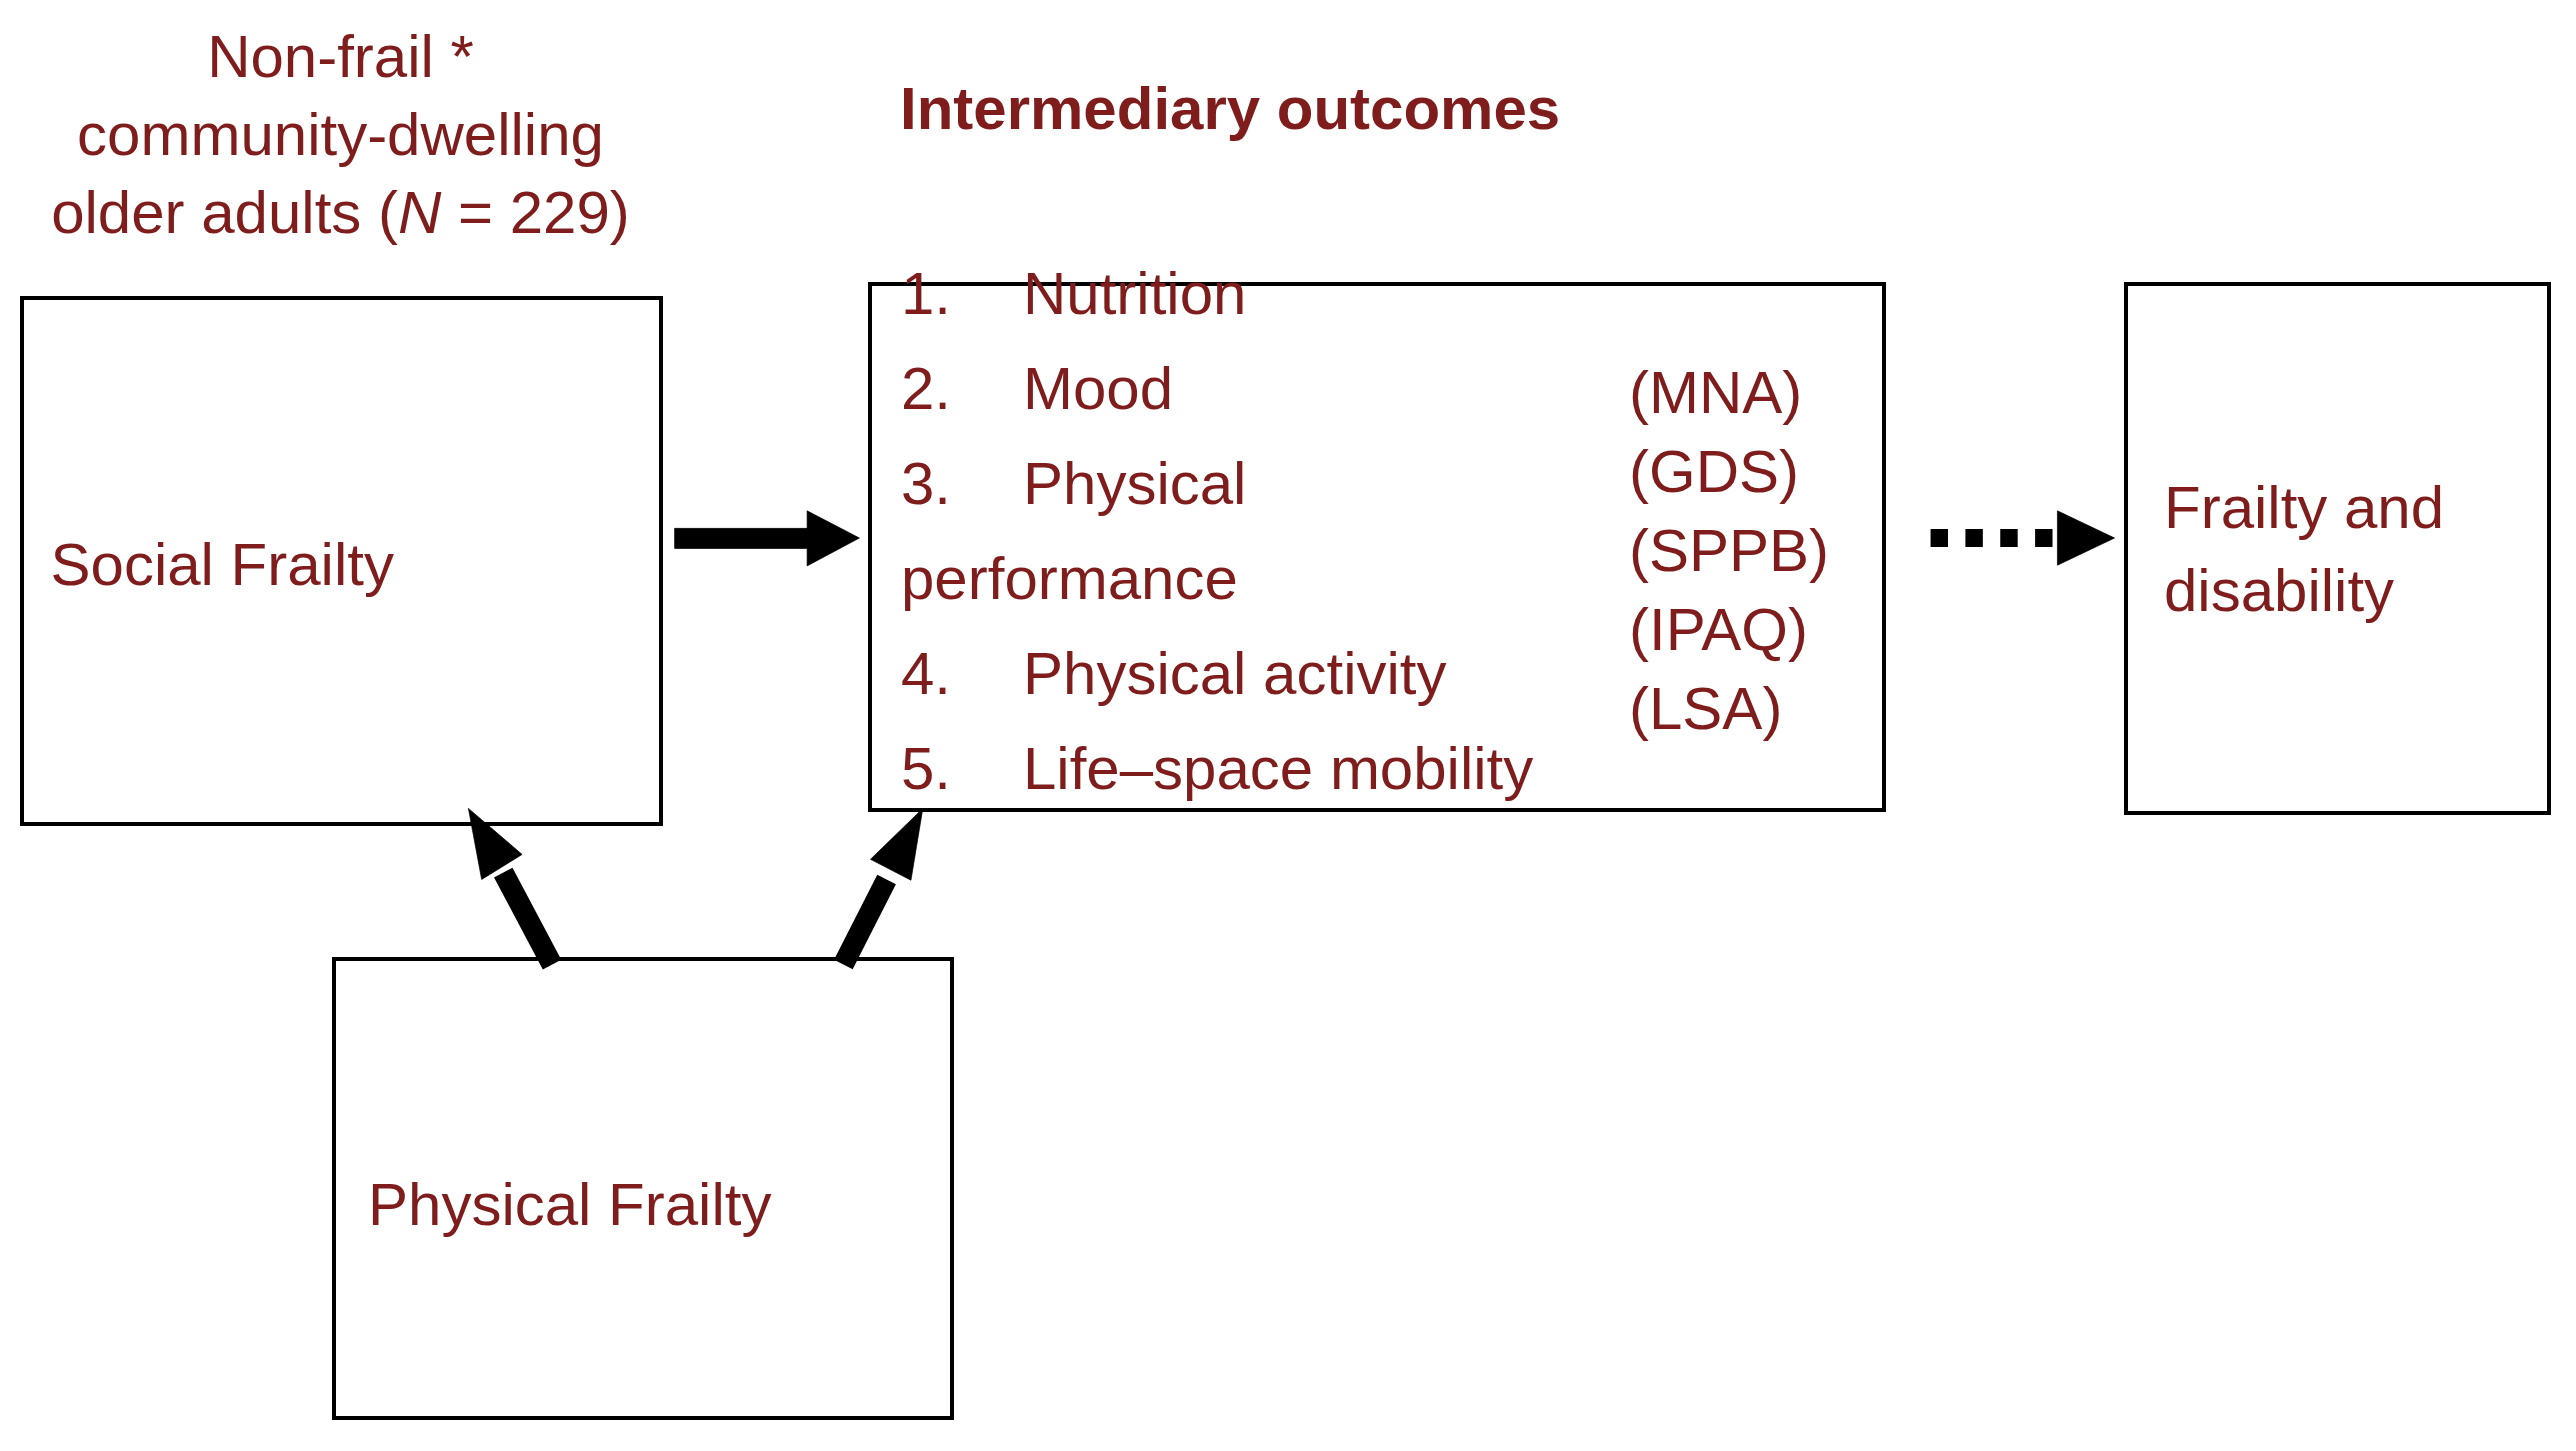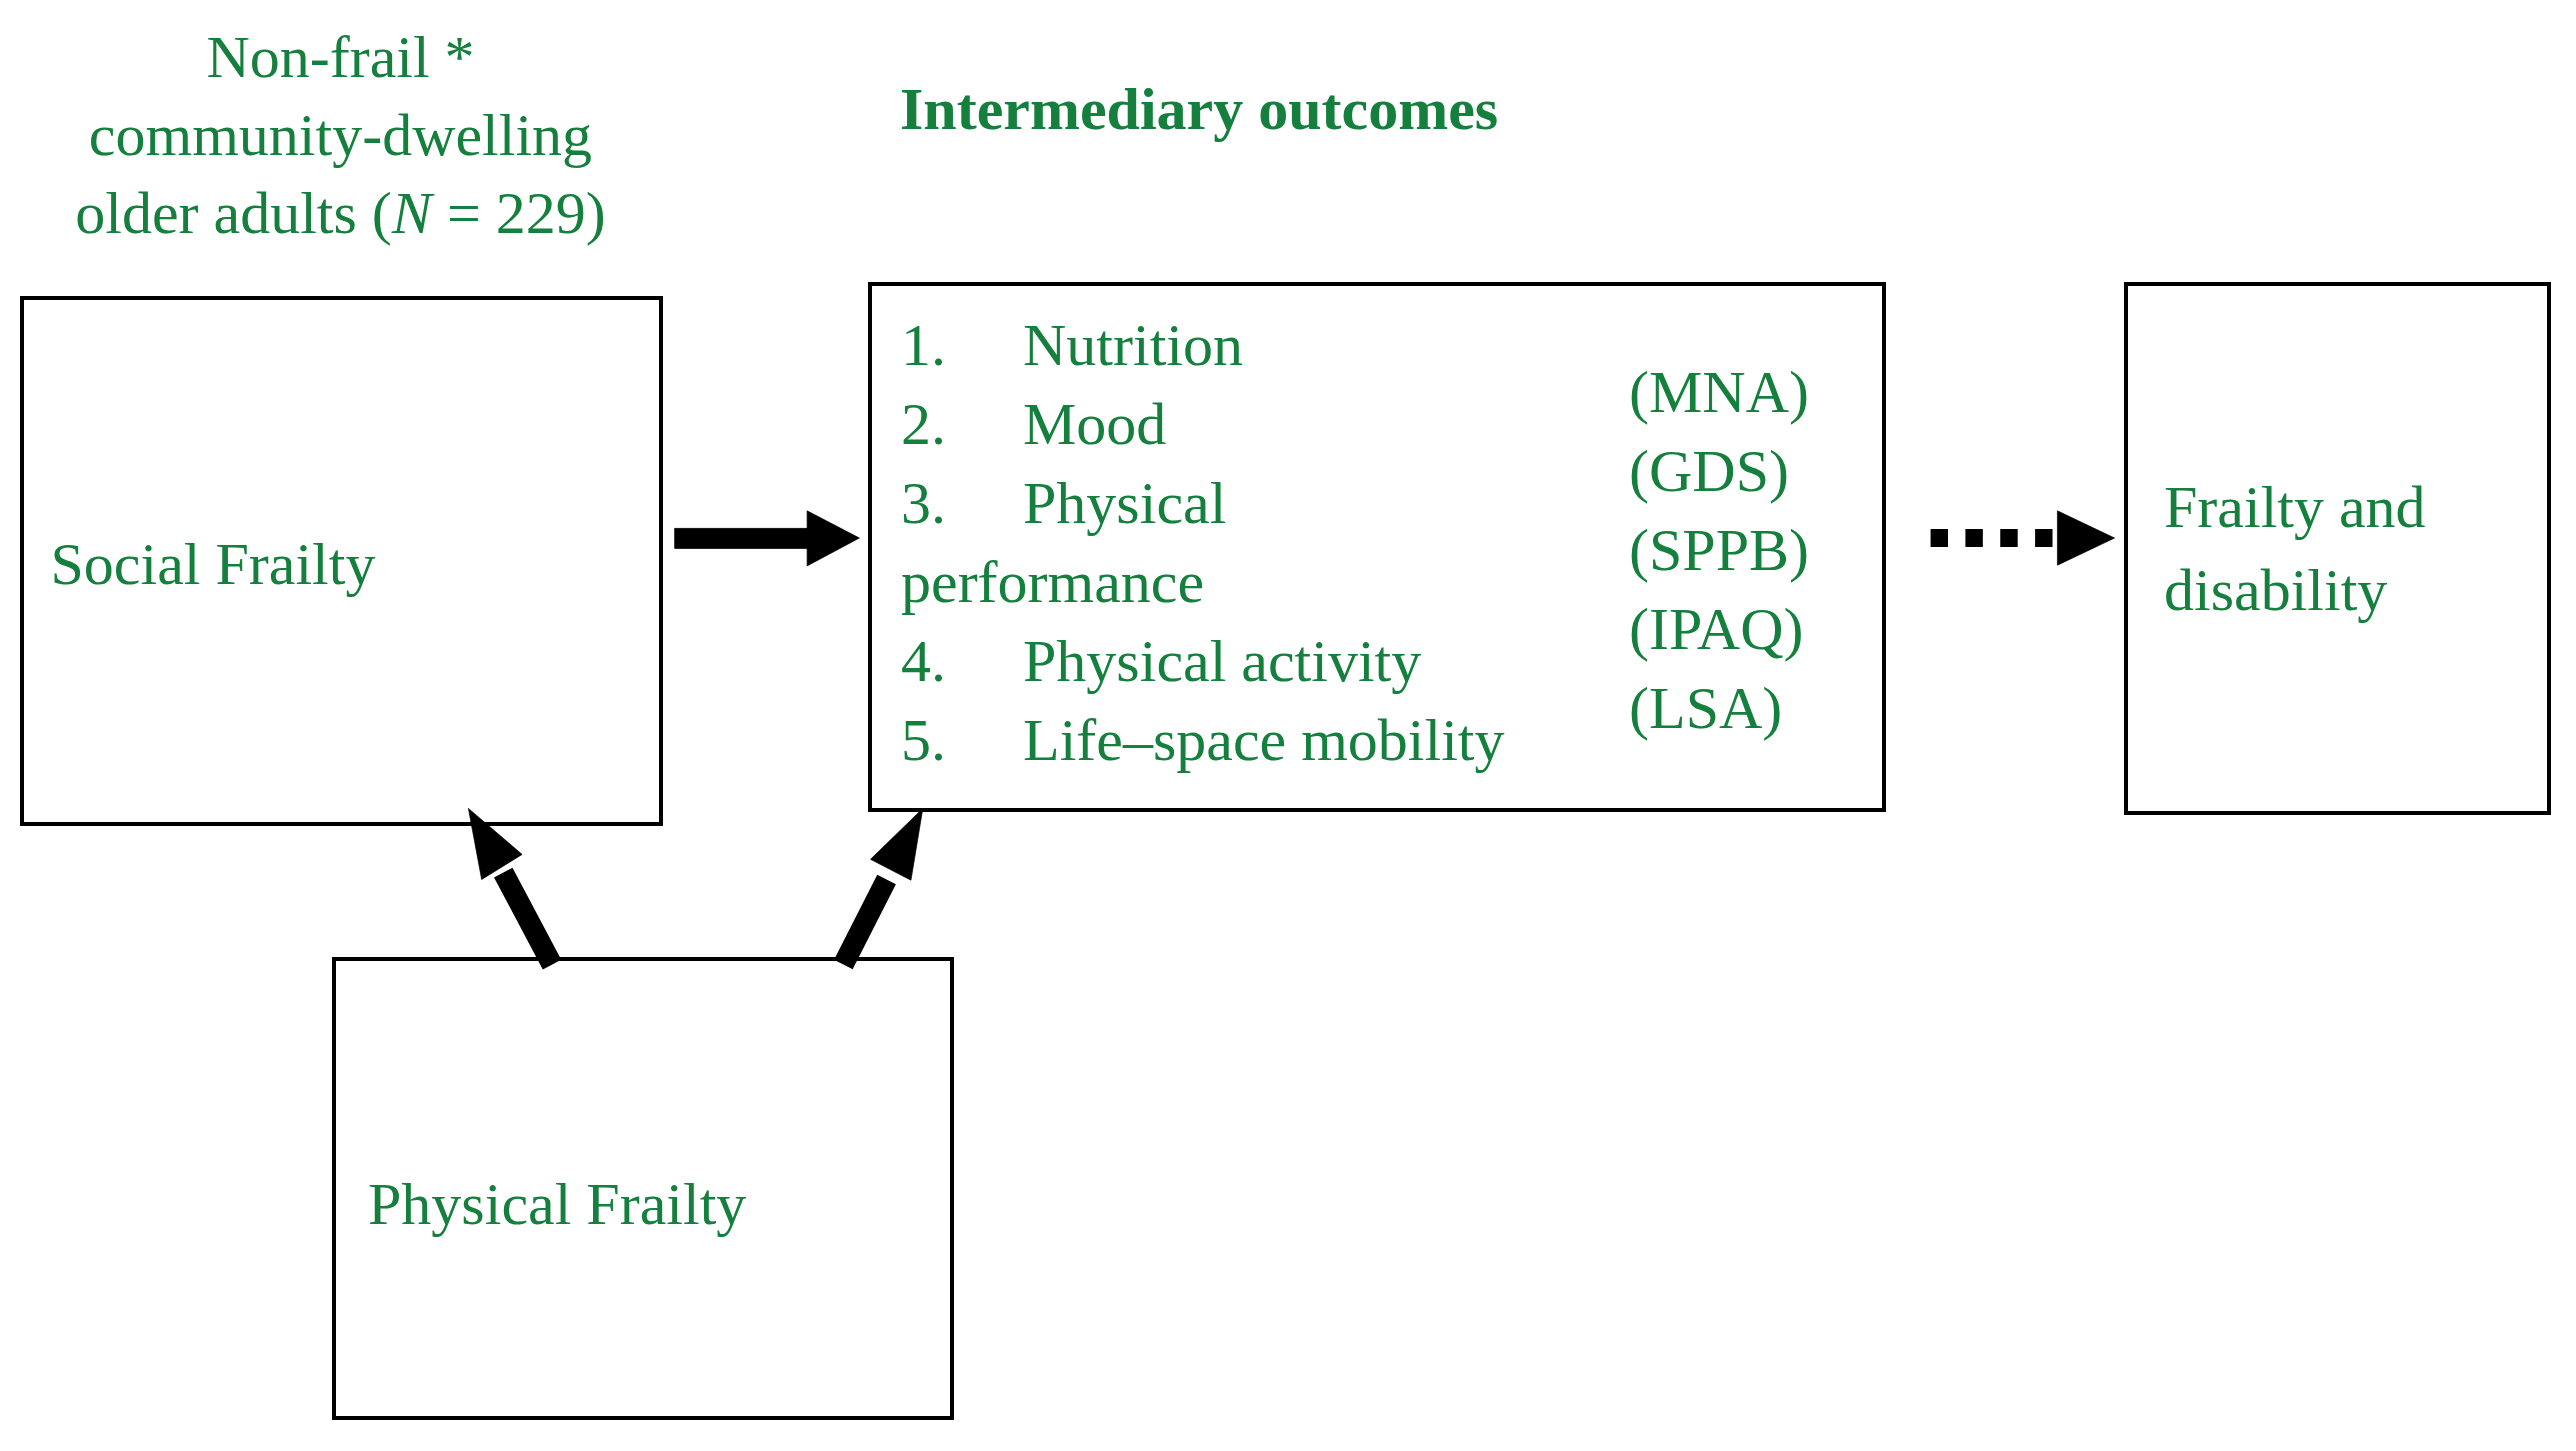--- a/index.html
+++ b/index.html
@@ -1,22 +1,22 @@
 <!DOCTYPE html>
 <html style="font-size:11px"><head>
 <meta charset="utf-8">
 <style>
   html, body { margin: 0; padding: 0; background: #ffffff; }
   .canvas {
     position: relative;
     width: 2576px;
     height: 1451px;
     background: #ffffff;
-    color: #15803d;
-    font-family: Liberation Serif, serif;
+    color: #7f1d1d;
+    font-family: Liberation Sans, sans-serif;
     font-size: 60px;
     overflow: hidden;
   }
   .box {
     position: absolute;
     border: 4.2px solid #000000;
     background: #ffffff;
     box-sizing: border-box;
     display: flex;
     flex-direction: column;
@@ -40,21 +40,22 @@
     top: 70px;
     font-weight: bold;
     line-height: 78px;
     white-space: nowrap;
   }
 
   #box-social   { left: 19.5px;   top: 296px;  width: 643px;  height: 530px; padding-left: 27px; padding-top: 7px; }
   #box-intermediary {
     left: 868px; top: 282px; width: 1018px; height: 530px;
     padding: 19.5px 0 0 29px;
-    justify-content: flex-start;
+    justify-content: flex-end;
+    gap: 16px;
   }
   #box-outcome  { left: 2124px; top: 282px;  width: 427px;  height: 533px; padding-left: 36px; }
   #box-physical { left: 332px;  top: 957px; width: 622px;  height: 463px; padding-left: 32px; padding-top: 31px; }
 
   .li { line-height: 79px; white-space: nowrap; }
   .li .num { display: inline-block; width: 122px; }
 
   .instruments {
     position: absolute;
     left: 757px;

